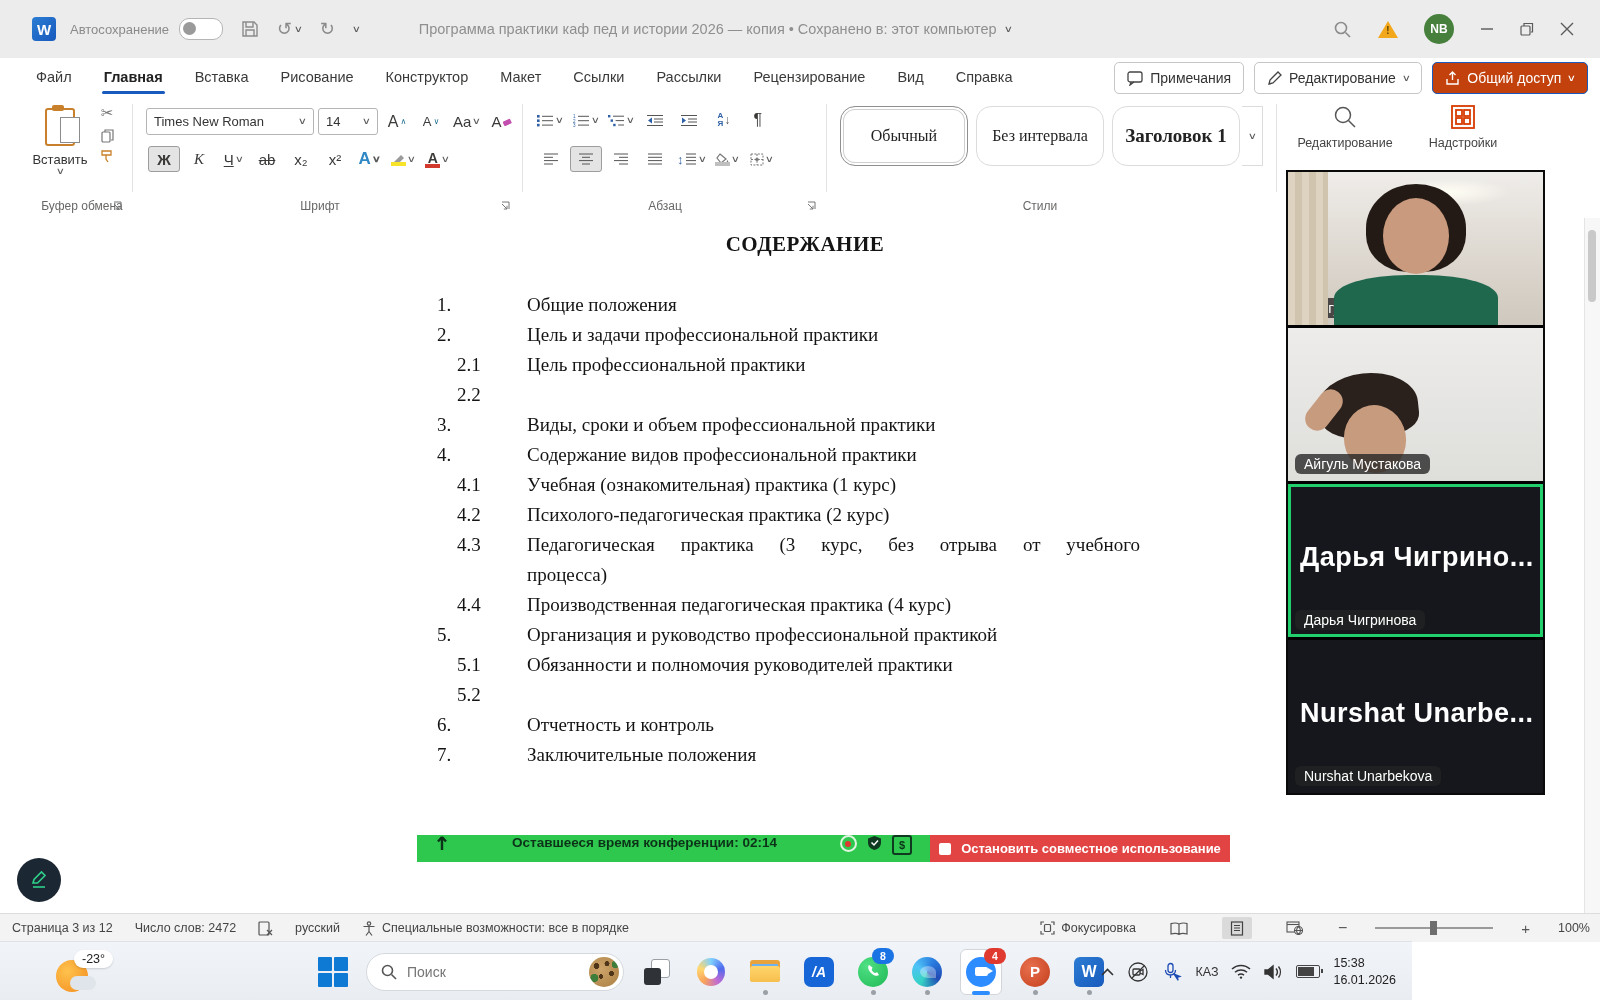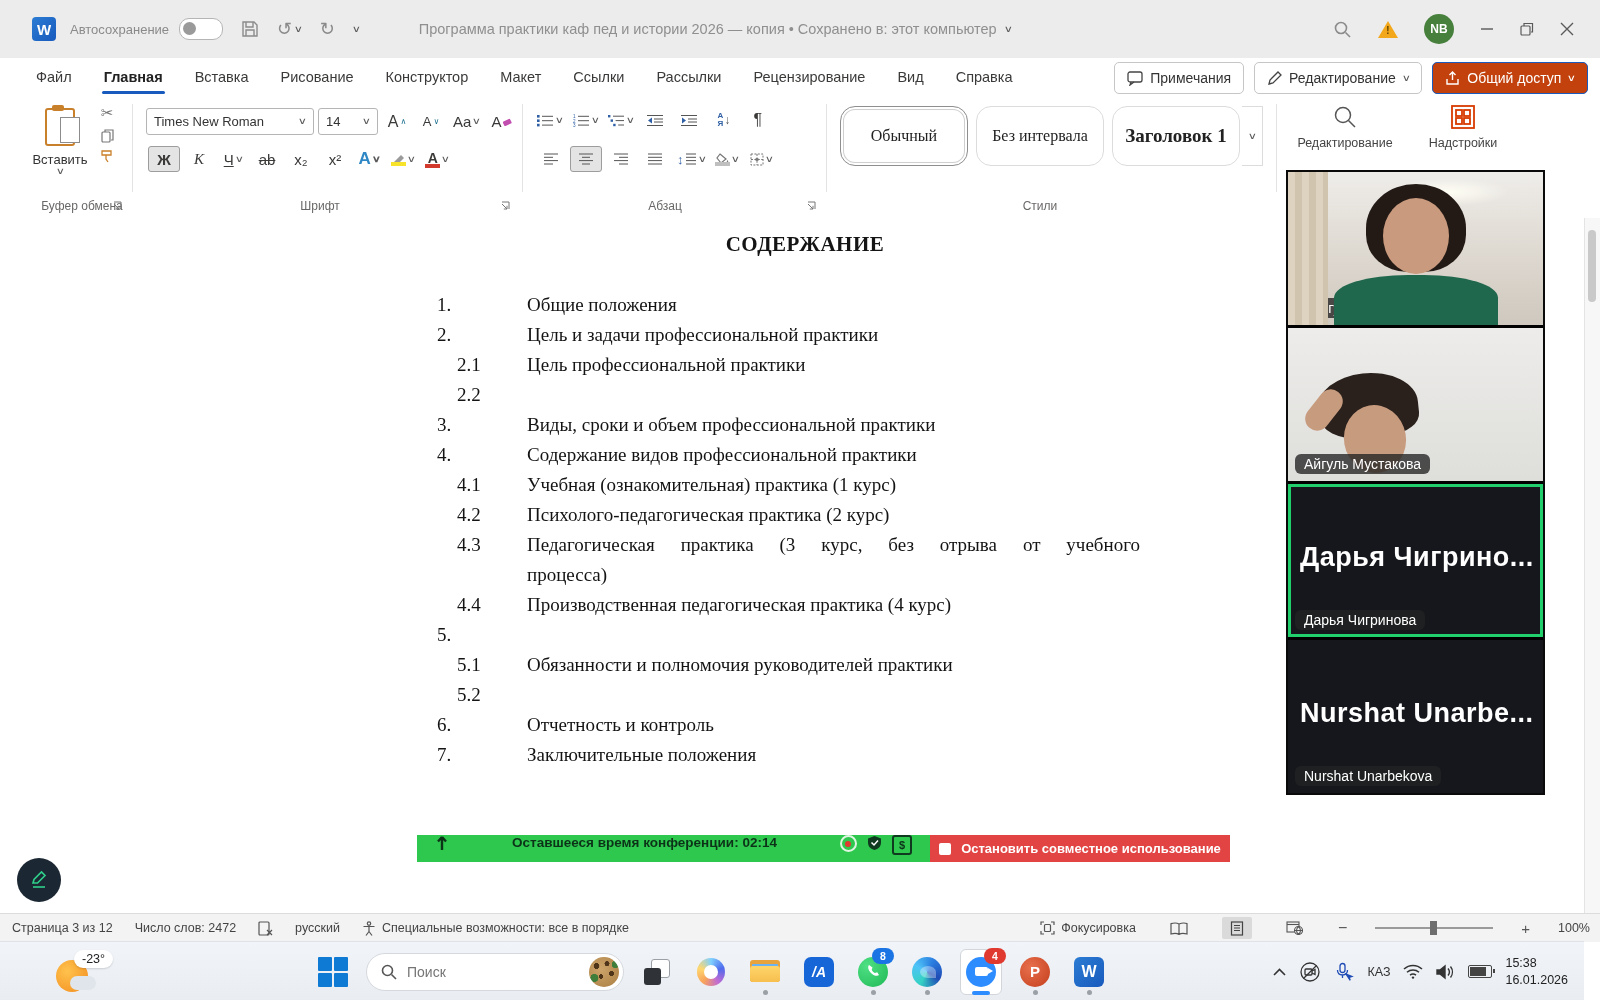--- a/index.html
+++ b/index.html
@@ -114,21 +114,21 @@
              display:flex;align-items:center;font-size:12.5px;color:#444}
   .sb-left{display:flex;align-items:center;gap:22px;padding-left:12px}
   .sb-right{position:absolute;right:10px;display:flex;align-items:center;gap:28px}
   .sb-item{display:flex;align-items:center;gap:6px;white-space:nowrap}
   .viewbtn{width:30px;height:22px;display:flex;align-items:center;justify-content:center;border-radius:2px}
   .viewbtn.sel{background:#dadada}
   .zoomtrack{width:118px;height:2px;background:#9a9a9a;position:relative}
   .zoomthumb{position:absolute;left:55px;top:-6px;width:7px;height:14px;background:#6e6e6e}
 
   
-  .taskbar{position:absolute;left:0;top:941px;width:1584px;height:59px;background:linear-gradient(180deg,#f1f4f8,#e9edf2);border-top:1px solid #dfe3e8}
+  .taskbar{position:absolute;left:0;top:941px;width:1412px;height:59px;background:linear-gradient(180deg,#f1f4f8,#e9edf2);border-top:1px solid #dfe3e8}
   .wx{position:absolute;left:48px;top:6px;width:96px;height:48px}
   .wx .sun{position:absolute;left:8px;top:12px;width:32px;height:32px;border-radius:50%;background:radial-gradient(circle at 35% 35%,#ffc24d,#f28c1e)}
   .wx .cloud{position:absolute;left:22px;top:28px;width:26px;height:14px;border-radius:8px;background:#dfe5ea}
   .wx .bubble{position:absolute;left:26px;top:2px;background:#fff;border-radius:10px;padding:2px 8px;font-size:12.5px;color:#222;box-shadow:0 1px 2px rgba(0,0,0,.15)}
   .tb-center{position:absolute;left:312px;top:0;height:59px;display:flex;align-items:center;gap:12px}
   .appslot{width:42px;height:52px;display:flex;flex-direction:column;align-items:center;justify-content:center;position:relative}
   .appslot .dot{position:absolute;bottom:3px;width:5px;height:5px;border-radius:50%;background:#9aa0a6}
   .appslot .bar-ind{position:absolute;bottom:3px;width:18px;height:4px;border-radius:2px;background:#2d8cff}
   .badge{position:absolute;top:2px;right:0;min-width:16px;height:16px;border-radius:8px;color:#fff;font-size:10.5px;font-weight:bold;
          display:flex;align-items:center;justify-content:center;padding:0 3px}
@@ -624,20 +624,25 @@
           <span class="toc-num">4.4</span>
           <span class="toc-text">
             <span class="toc-plain">Производственная педагогическая практика (4 курс)</span>
             
             
           </span>
         </div>
 
         <div class="toc-item lvl0">
           <span class="toc-num">5.</span>
+          <span class="toc-text">
+            <span class="toc-plain">Организация и руководство профессиональной практикой</span>
+            
+            
+          </span>
         </div>
 
         <div class="toc-item lvl1">
           <span class="toc-num">5.1</span>
           <span class="toc-text">
             <span class="toc-plain">Обязанности и полномочия руководителей практики</span>
             
             
           </span>
         </div>

